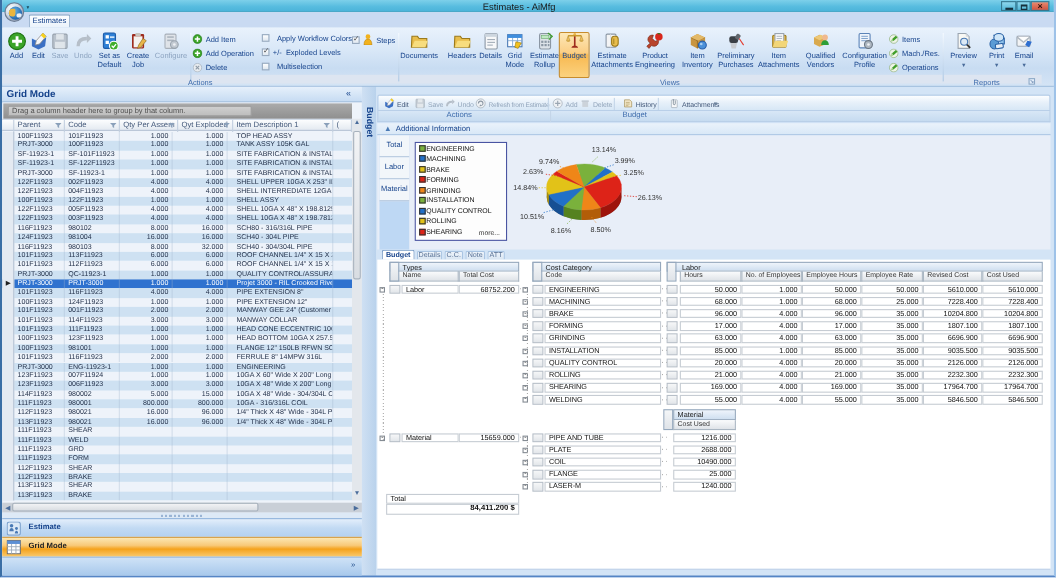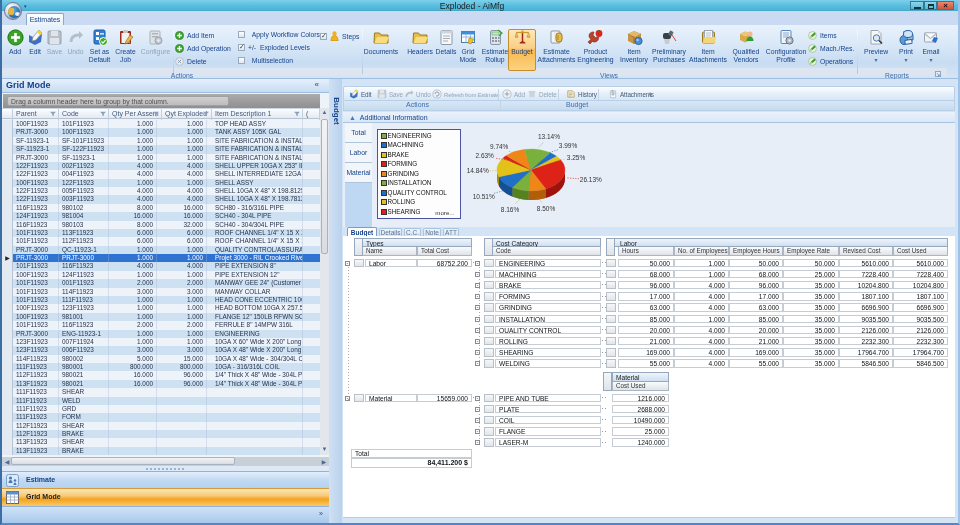--- a/index.html
+++ b/index.html
@@ -85,21 +85,21 @@
 .tind{position:absolute;width:10px;height:8.5px;background:linear-gradient(#f6f7f8,#e2e6ea);border:1px solid #b7bfc8;}
 .tcell{position:absolute;height:8.5px;background:#fff;border:1px solid #c6ccd3;line-height:7px;padding-left:3px;color:#111;white-space:nowrap;overflow:hidden;}
 .tcell.num{text-align:right;padding-right:3px;padding-left:0;}
 .exp{position:absolute;width:5px;height:5px;border:1px solid #848b93;background:#fff;font-size:6px;line-height:3.5px;text-align:center;color:#333;}
 .tree{position:absolute;background:repeating-linear-gradient(#aaa 0 1px,transparent 1px 3px);}
 
 .navicon{position:absolute;left:4px;top:2px;}
 </style></head><body>
 <div id="win">
 <div id="titlebar"></div>
-<div id="title">Exploded - AiMfg</div>
+<div id="title">Estimates - AiMfg</div>
 <div class="winbtn" id="btn-min">
       <div style="position:absolute;left:3px;top:5px;width:7px;height:2px;background:#16303c"></div>
     </div>
 <div class="winbtn" id="btn-max">
       <div style="position:absolute;left:3px;top:2px;width:6px;height:5px;border:1px solid #16303c;border-top-width:2px"></div>
     </div>
 <div class="winbtn" id="btn-close">
       <span style="display:block;text-align:center;font-size:8px;line-height:8px;color:#2a0f0a;font-weight:bold">×</span>
     </div>
 <div id="orb">

